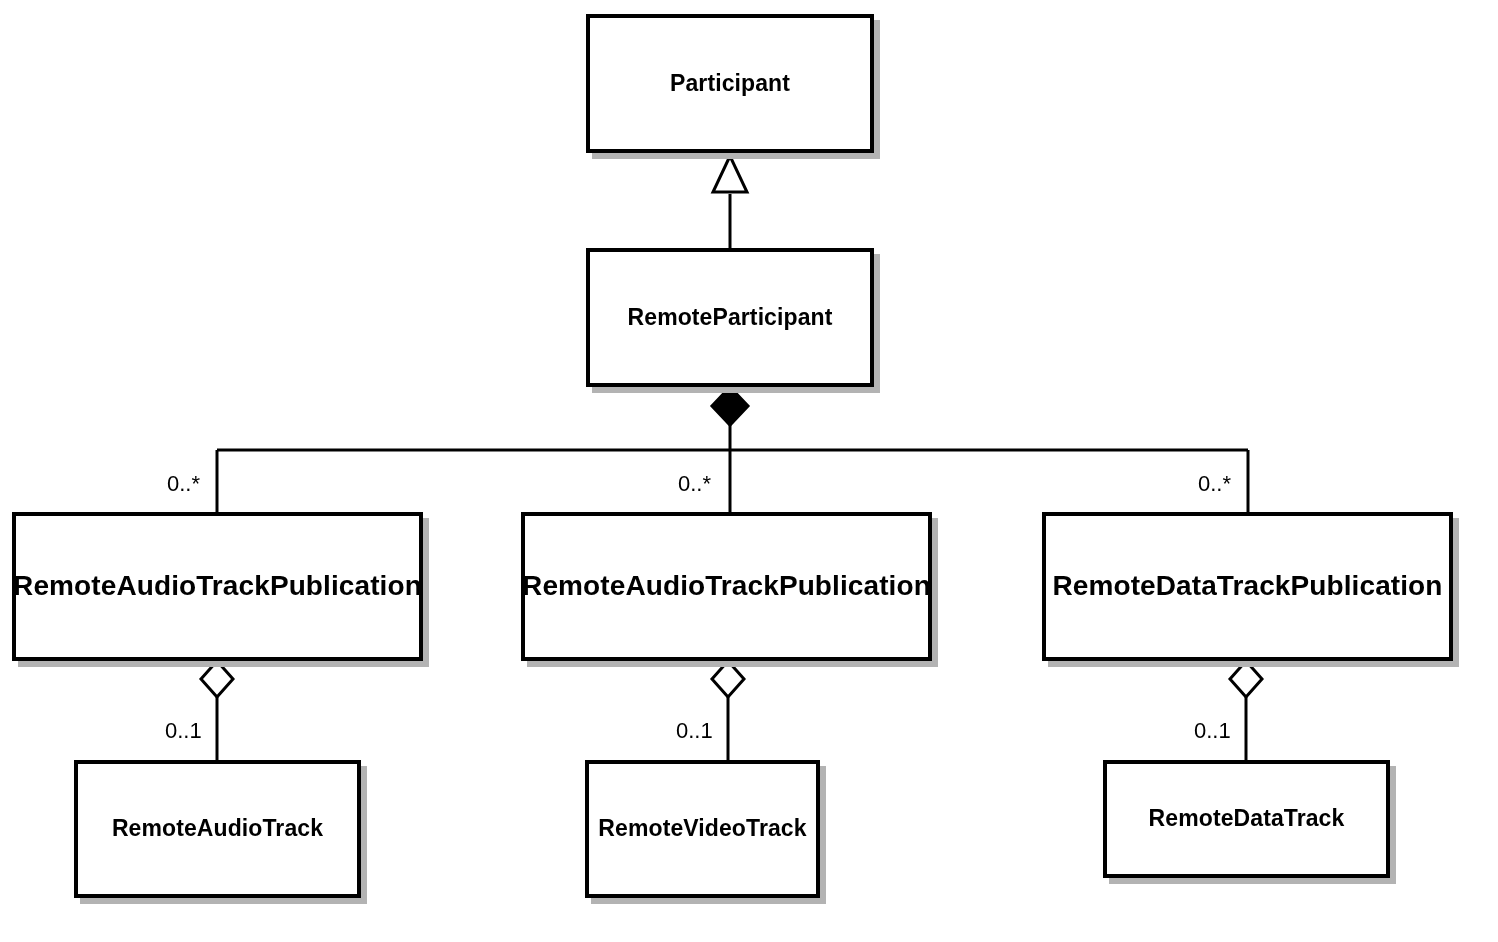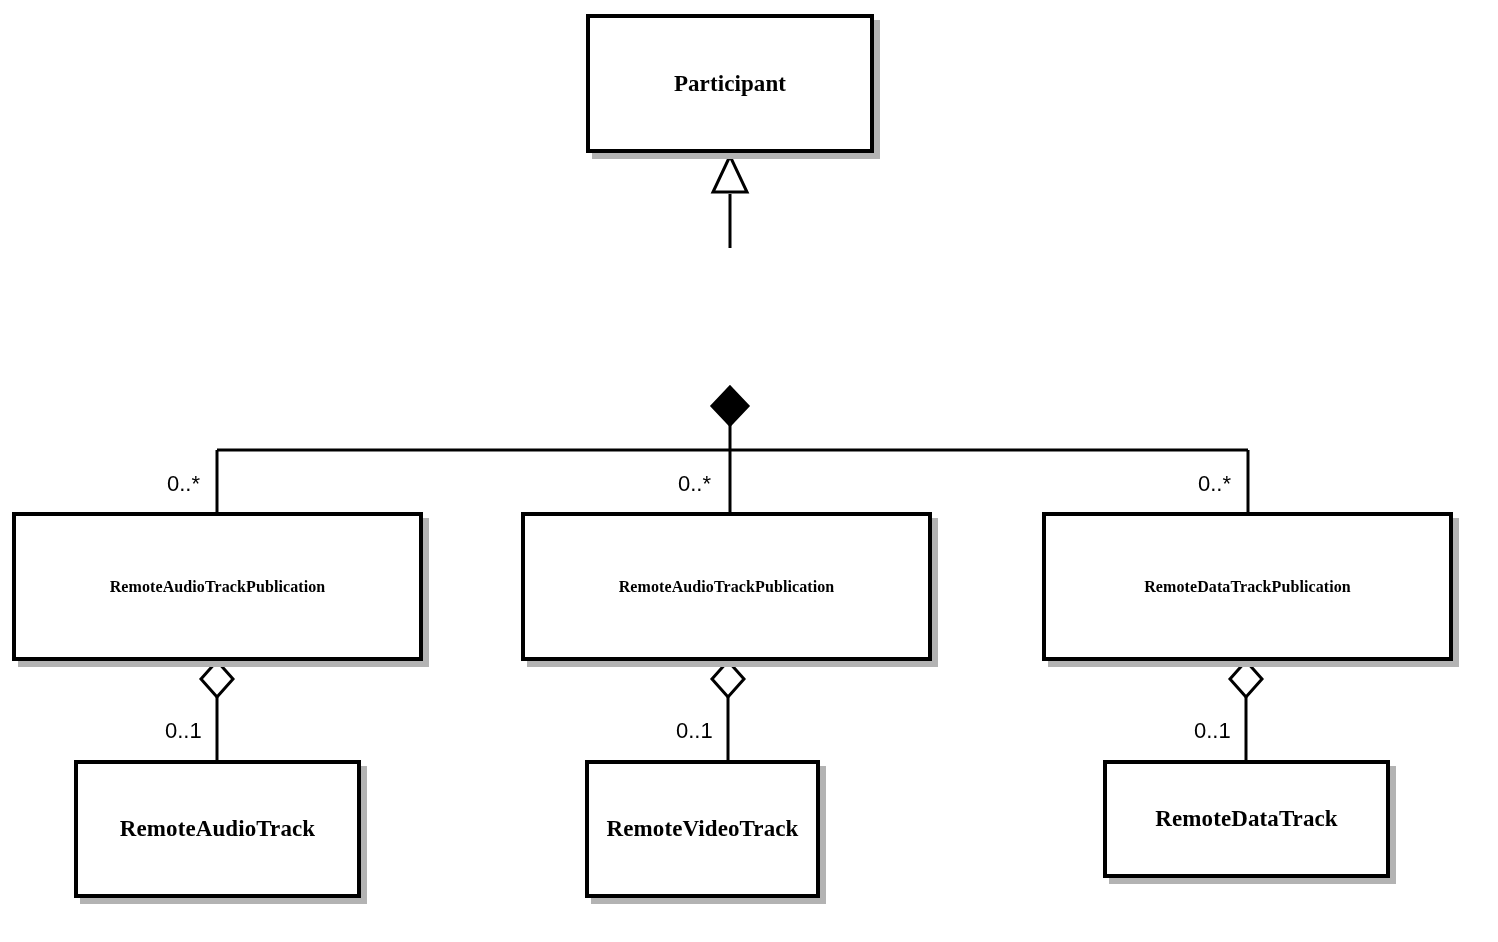--- a/index.html
+++ b/index.html
@@ -31,30 +31,30 @@
     box-sizing: border-box;
     background: #ffffff;
     border: 4px solid #000000;
     box-shadow: 6px 6px 0 0 #b3b3b3;
     display: flex;
     align-items: center;
     justify-content: center;
     z-index: 5;
   }
   .uml-class-name {
-    font-family: Liberation Serif, serif;
+    font-family: Liberation Sans, sans-serif;
     font-weight: bold;
     color: #000000;
     text-align: center;
     line-height: 1.1;
     letter-spacing: 0.1px;
     white-space: nowrap;
   }
   .name-lg { font-size: 23px; }
-  .name-md { font-size: 16px; }
+  .name-md { font-size: 28px; }
   .multiplicity {
     position: absolute;
     font-family: "Liberation Sans", sans-serif;
     font-size: 22px;
     font-weight: normal;
     color: #000000;
     white-space: nowrap;
     text-align: right;
     z-index: 6;
   }
@@ -97,20 +97,23 @@
     <g>
       <line x1="1246" y1="697" x2="1246" y2="760" stroke="#000000" stroke-width="3"></line>
       <polygon points="1246,661 1262,679 1246,697 1230,679" fill="#ffffff" stroke="#000000" stroke-width="3"></polygon>
     </g>
   </svg>
 
   <div class="uml-class" style="left:586px; top:14px; width:288px; height:139px;">
     <span class="uml-class-name name-lg">Participant</span>
   </div>
 
+  <div class="uml-class" style="left:586px; top:248px; width:288px; height:139px;">
+    <span class="uml-class-name name-lg">RemoteParticipant</span>
+  </div>
 
   <div class="uml-class" style="left:12px; top:512px; width:411px; height:149px;">
     <span class="uml-class-name name-md">RemoteAudioTrackPublication</span>
   </div>
 
   <div class="uml-class" style="left:521px; top:512px; width:411px; height:149px;">
     <span class="uml-class-name name-md">RemoteAudioTrackPublication</span>
   </div>
 
   <div class="uml-class" style="left:1042px; top:512px; width:411px; height:149px;">

